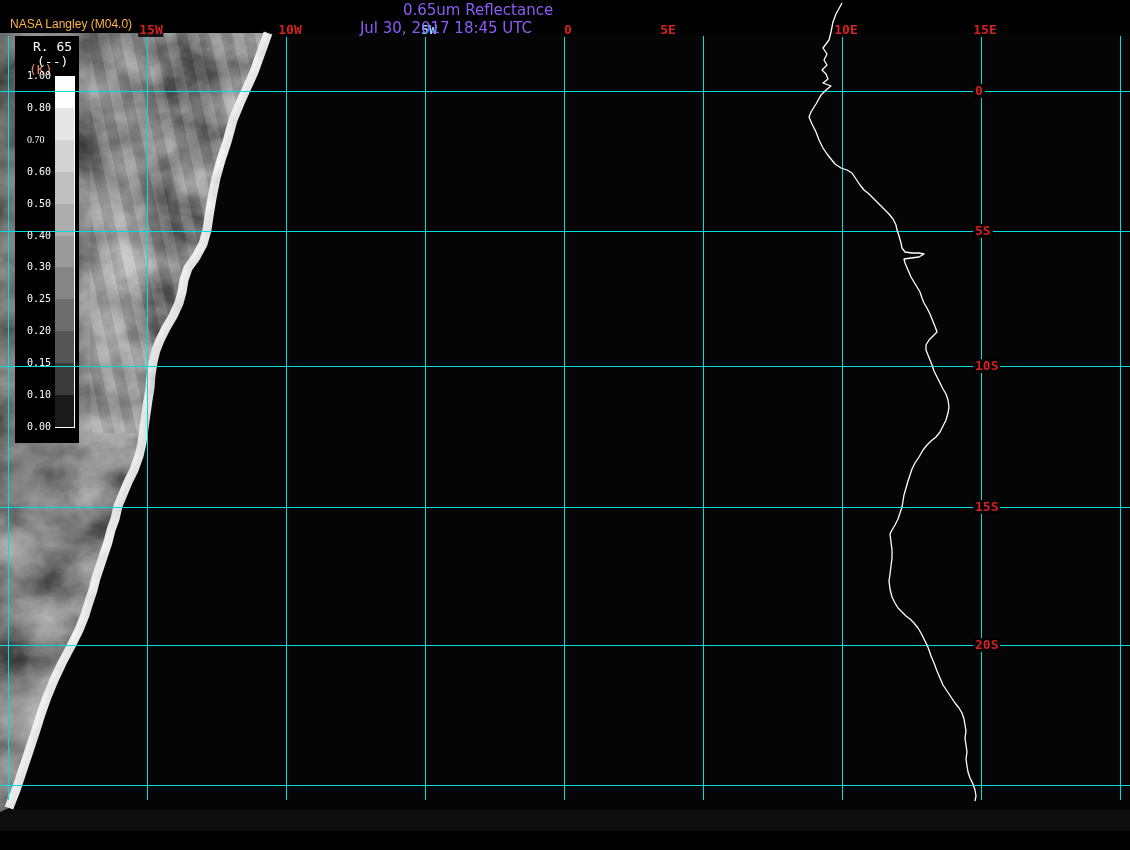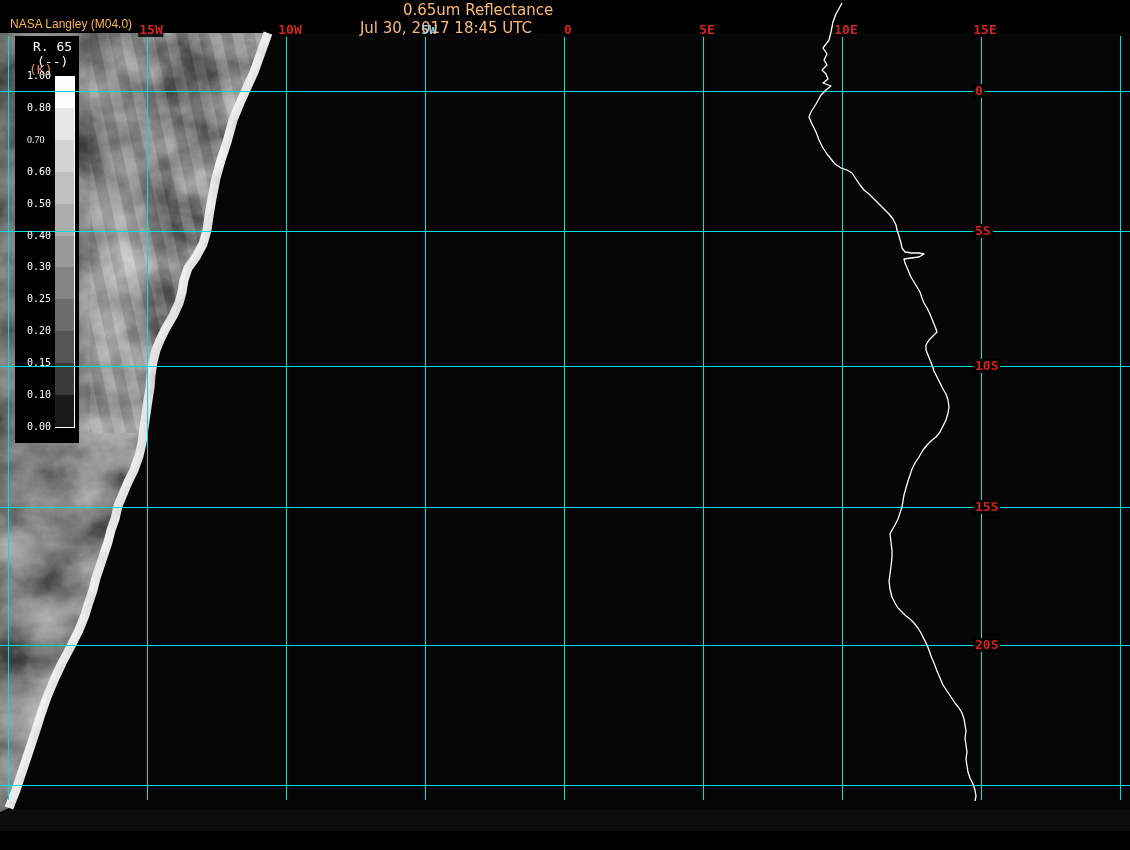--- a/index.html
+++ b/index.html
@@ -20,21 +20,21 @@
   .cb-unit2{position:absolute;left:29px;top:62px;font-size:13px;color:#ee8866;white-space:pre;}
   .cb-tick{position:absolute;left:15px;font-size:10px;color:#fff;line-height:14px;white-space:pre;margin-left:12px;}
   .geo-labels{position:absolute;left:0;top:0;width:1130px;height:850px;z-index:5;pointer-events:none;}
   .lon-label{position:absolute;top:23px;transform:translateX(-50%);font-size:13px;font-weight:bold;
              color:#d42222;line-height:14px;background:rgba(0,0,0,0.85);padding:0 1px;}
   .lat-label{position:absolute;left:973px;font-size:13px;font-weight:bold;color:#d42222;
              line-height:14px;background:#000;padding:0 2px;}
   .credit{position:absolute;left:10px;top:17px;font-family:"Liberation Sans",sans-serif;
           font-size:12px;color:#ffb545;z-index:6;}
   .title-line{position:absolute;transform:translateX(-50%);font-family:"DejaVu Sans",sans-serif;
-              font-size:15px;color:#fdba74;white-space:pre;z-index:7;}
+              font-size:15px;color:#8b5cf6;white-space:pre;z-index:7;}
   #title-1{left:478px;top:1px;}
   #title-2{left:446px;top:19px;}
   .footer{position:absolute;left:565px;top:830px;transform:translateX(-50%);font-size:13px;
           letter-spacing:1.5px;color:#fff;white-space:pre;z-index:6;}
 </style>
 </head>
 <body>
 
 <div class="screen">
 
@@ -141,21 +141,21 @@
         <div class="cb-tick" style="top: 388.091px;">0.10</div>
         <div class="cb-tick" style="top: 420px;">0.00</div>
       </div>
   </div>
 
   <div class="geo-labels" id="lon-labels">
       <div class="lon-label" style="color: rgb(212, 34, 34); left: 151px;">15W</div>
       <div class="lon-label" style="color: rgb(212, 34, 34); left: 290px;">10W</div>
       <div class="lon-label" style="color: #7dd3fc; left: 429px; text-align: center;">5W</div>
       <div class="lon-label" style="color: rgb(212, 34, 34); left: 568px;">0</div>
-      <div class="lon-label" style="color: rgb(212, 34, 34); left: 707px;">5E</div>
+      <div class="lon-label" style="color: rgb(212, 34, 34); left: 668px;">5E</div>
       <div class="lon-label" style="color: rgb(212, 34, 34); left: 846px;">10E</div>
       <div class="lon-label" style="color: rgb(212, 34, 34); left: 985px;">15E</div>
     </div>
   <div class="geo-labels" id="lat-labels">
       <div class="lat-label" style="color: rgb(212, 34, 34); top: 84px;">0</div>
       <div class="lat-label" style="color: rgb(212, 34, 34); top: 224px;">5S</div>
       <div class="lat-label" style="color: rgb(212, 34, 34); top: 359px;">10S</div>
       <div class="lat-label" style="color: rgb(212, 34, 34); top: 500px;">15S</div>
       <div class="lat-label" style="color: rgb(212, 34, 34); top: 638px;">20S</div>
     </div>

